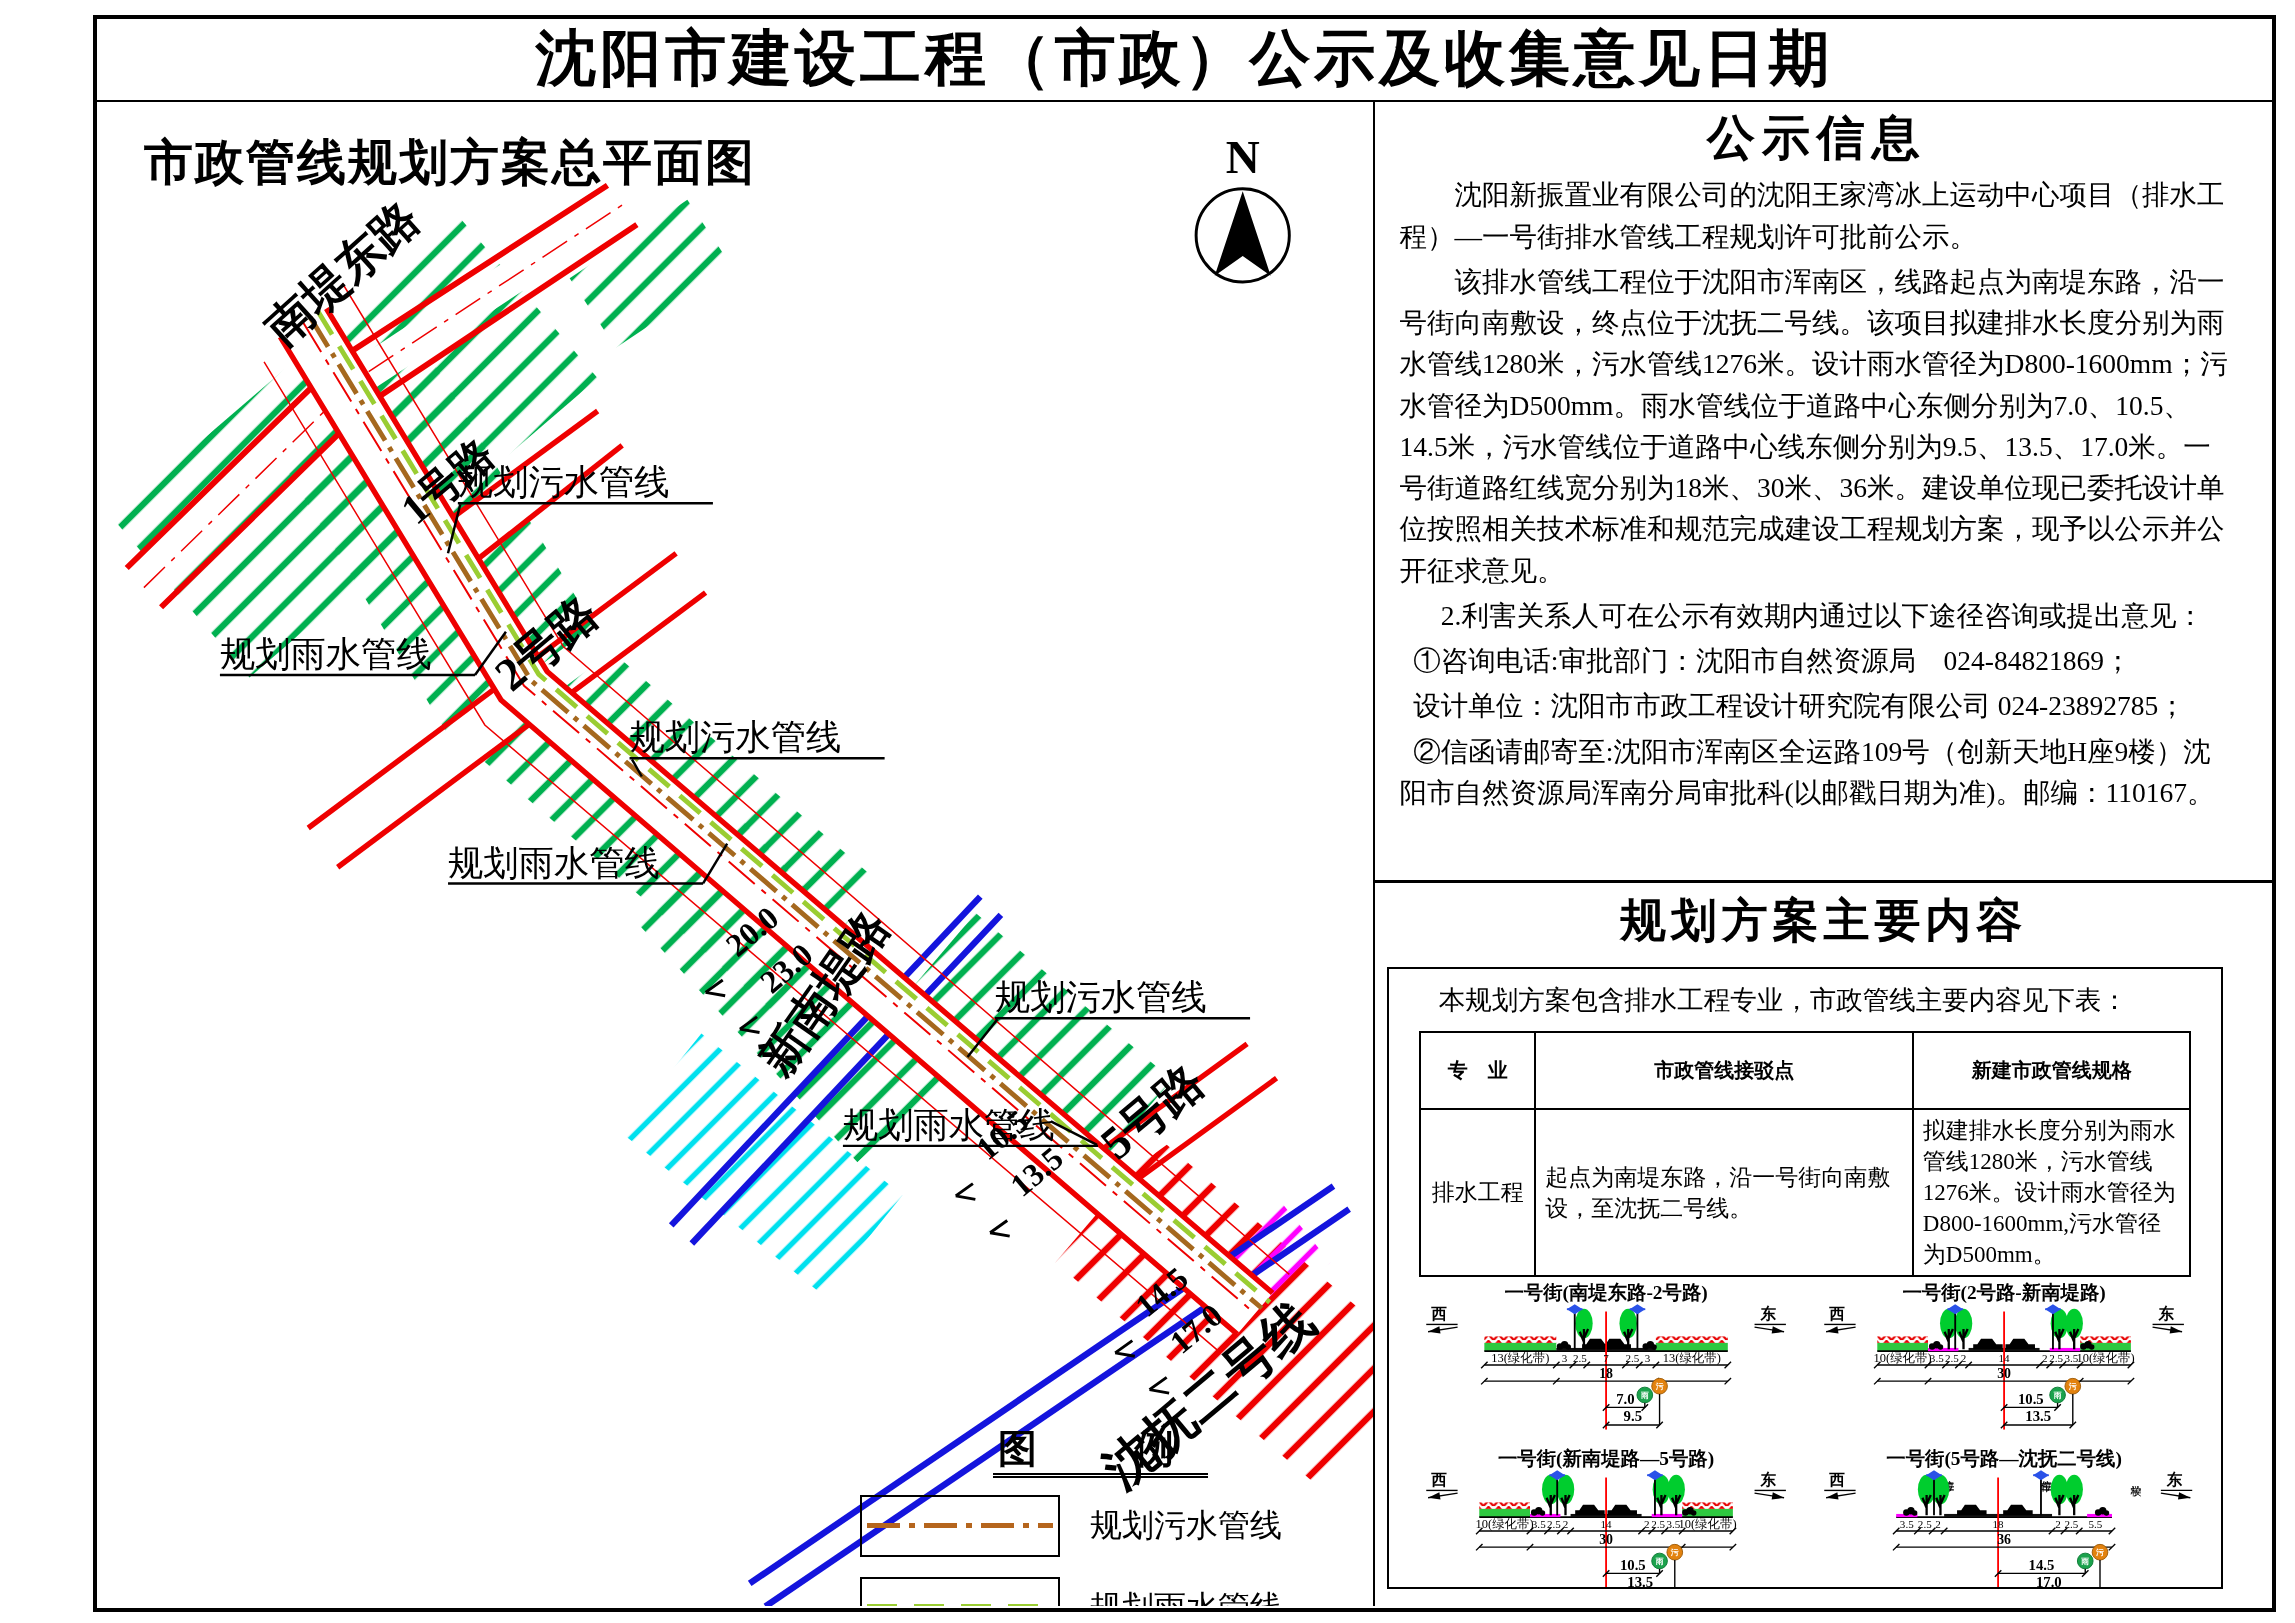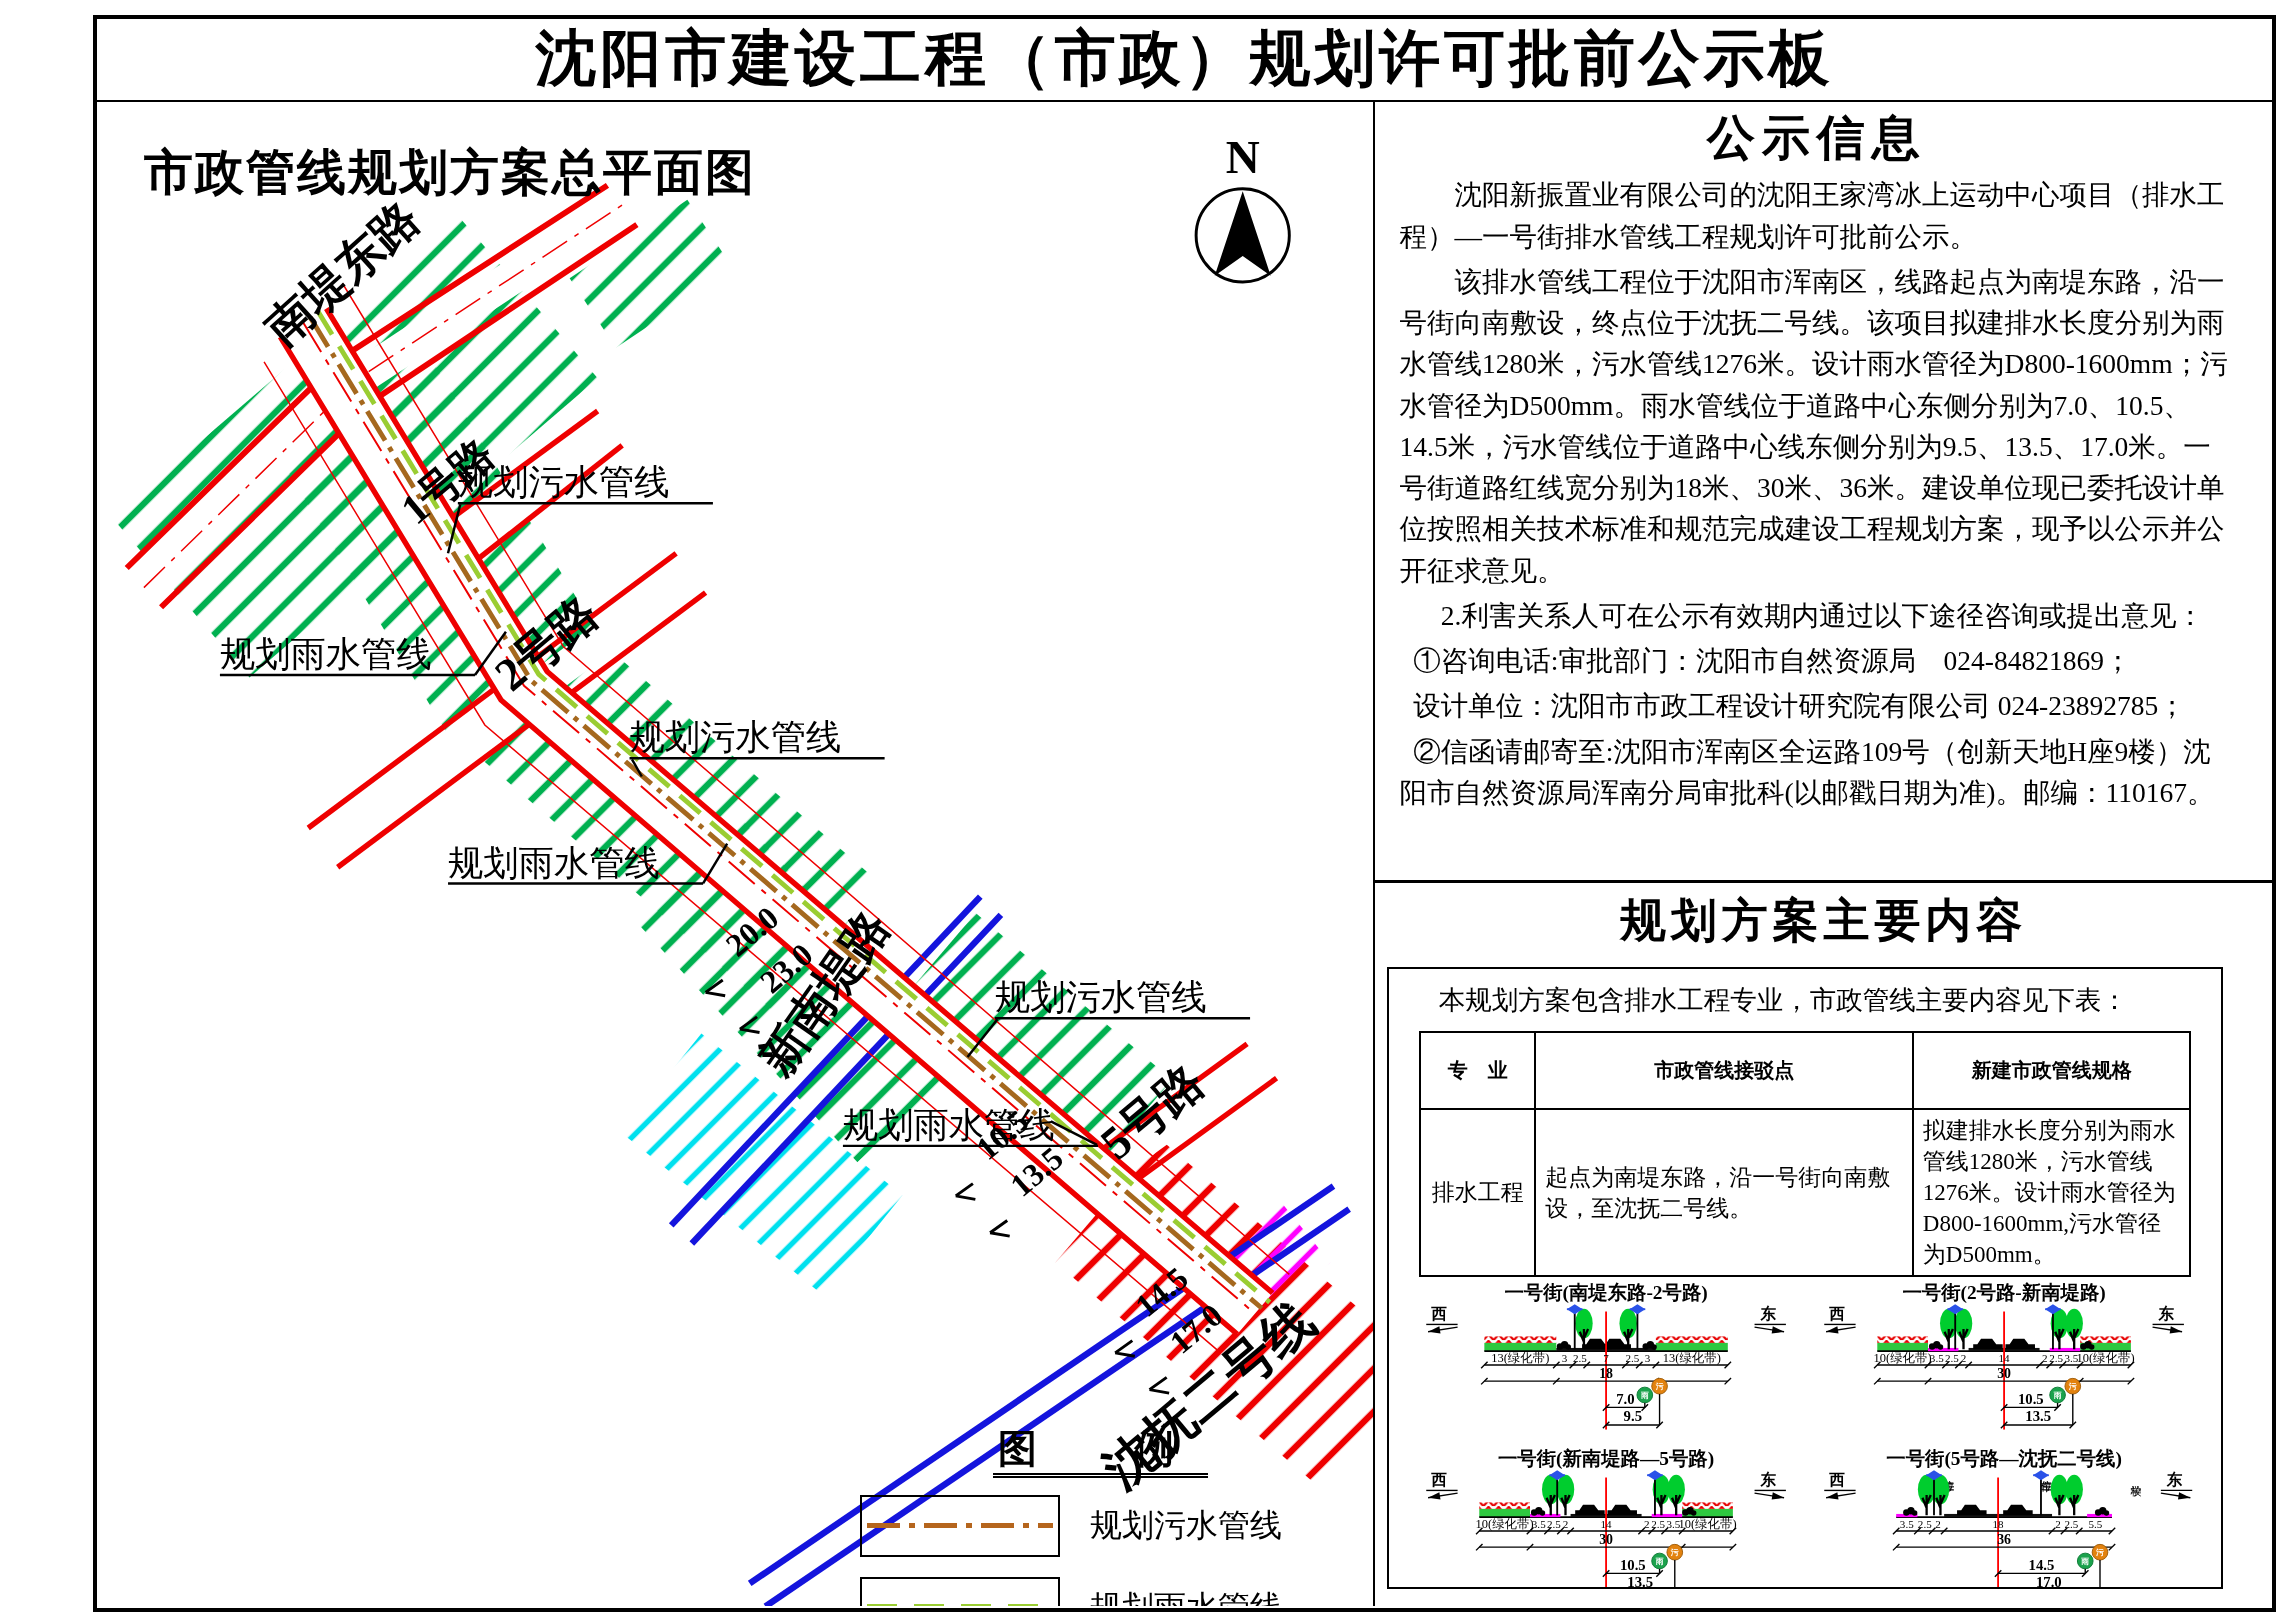--- a/index.html
+++ b/index.html
@@ -2,21 +2,21 @@
 <html style="font-size:7.9px"><head>
 <meta charset="utf-8">
 <style>
   html,body{margin:0;padding:0;background:#fff;}
   body{width:2295px;height:1624px;position:relative;font-family:"Liberation Serif","DejaVu Serif",serif;color:#000;}
   .sheet{position:absolute;left:93px;top:14.7px;width:2175px;height:1589px;border:4.4px solid #000;box-sizing:content-box;background:#fff;}
   .titlebar{height:81px;border-bottom:2.9px solid #000;display:flex;align-items:center;justify-content:center;}
   .titlebar .t{font-size:61px;font-weight:bold;letter-spacing:3.9px;}
   .main{display:flex;height:1504px;}
   .map-panel{width:1276px;border-right:2.9px solid #000;position:relative;overflow:hidden;}
-  .map-title{position:absolute;left:47px;top:38px;font-size:49px;font-weight:bold;letter-spacing:2px;z-index:3;}
+  .map-title{position:absolute;left:47px;top:28px;font-size:49px;font-weight:bold;letter-spacing:2px;z-index:3;}
   .map-svg{position:absolute;left:0;top:0;z-index:1;}
   .right-col{flex:1;display:flex;flex-direction:column;min-width:0;}
   .notice{height:781px;border-bottom:3.9px solid #000;box-sizing:border-box;padding:2.9px 34px 2px 20.6px;overflow:hidden;}
   .notice-title{text-align:center;font-size:48px;font-weight:bold;letter-spacing:6.9px;margin:1px 0 4.9px 0;}
   .notice p{font-size:27.5px;line-height:1.50;margin:4px;}
   .ind2{text-indent:2em;}
   .ind15{text-indent:1.5em;}
   .ind05{text-indent:0.5em;}
   .plan{flex:1;position:relative;}
   .plan-title{text-align:center;font-size:46px;font-weight:bold;letter-spacing:4.9px;margin-top:6.9px;}
@@ -95,21 +95,21 @@
     <g id="shrub">
       <circle cx="-8" cy="-6" r="7" fill="#000"></circle>
         <circle cx="2" cy="-10" r="8" fill="#000"></circle>
         <circle cx="10" cy="-5" r="6" fill="#000"></circle>
     </g>
   </defs>
 </svg>
 
 <div class="sheet">
   <div class="titlebar">
-    <span class="t">沈阳市建设工程（市政）规划许可批前公示板</span>
+    <span class="t">沈阳市建设工程（市政）公示及收集意见日期</span>
   </div>
   <div class="main">
 
     <div class="map-panel">
       <div class="map-title">市政管线规划方案总平面图</div>
 
       <svg class="map-svg" width="1276" height="1504" viewBox="0 0 2600 3066">
 
         <g>
           <path d="M170,1010 L880,400" stroke="url(#gHatch)" stroke-width="430" fill="none"></path>

